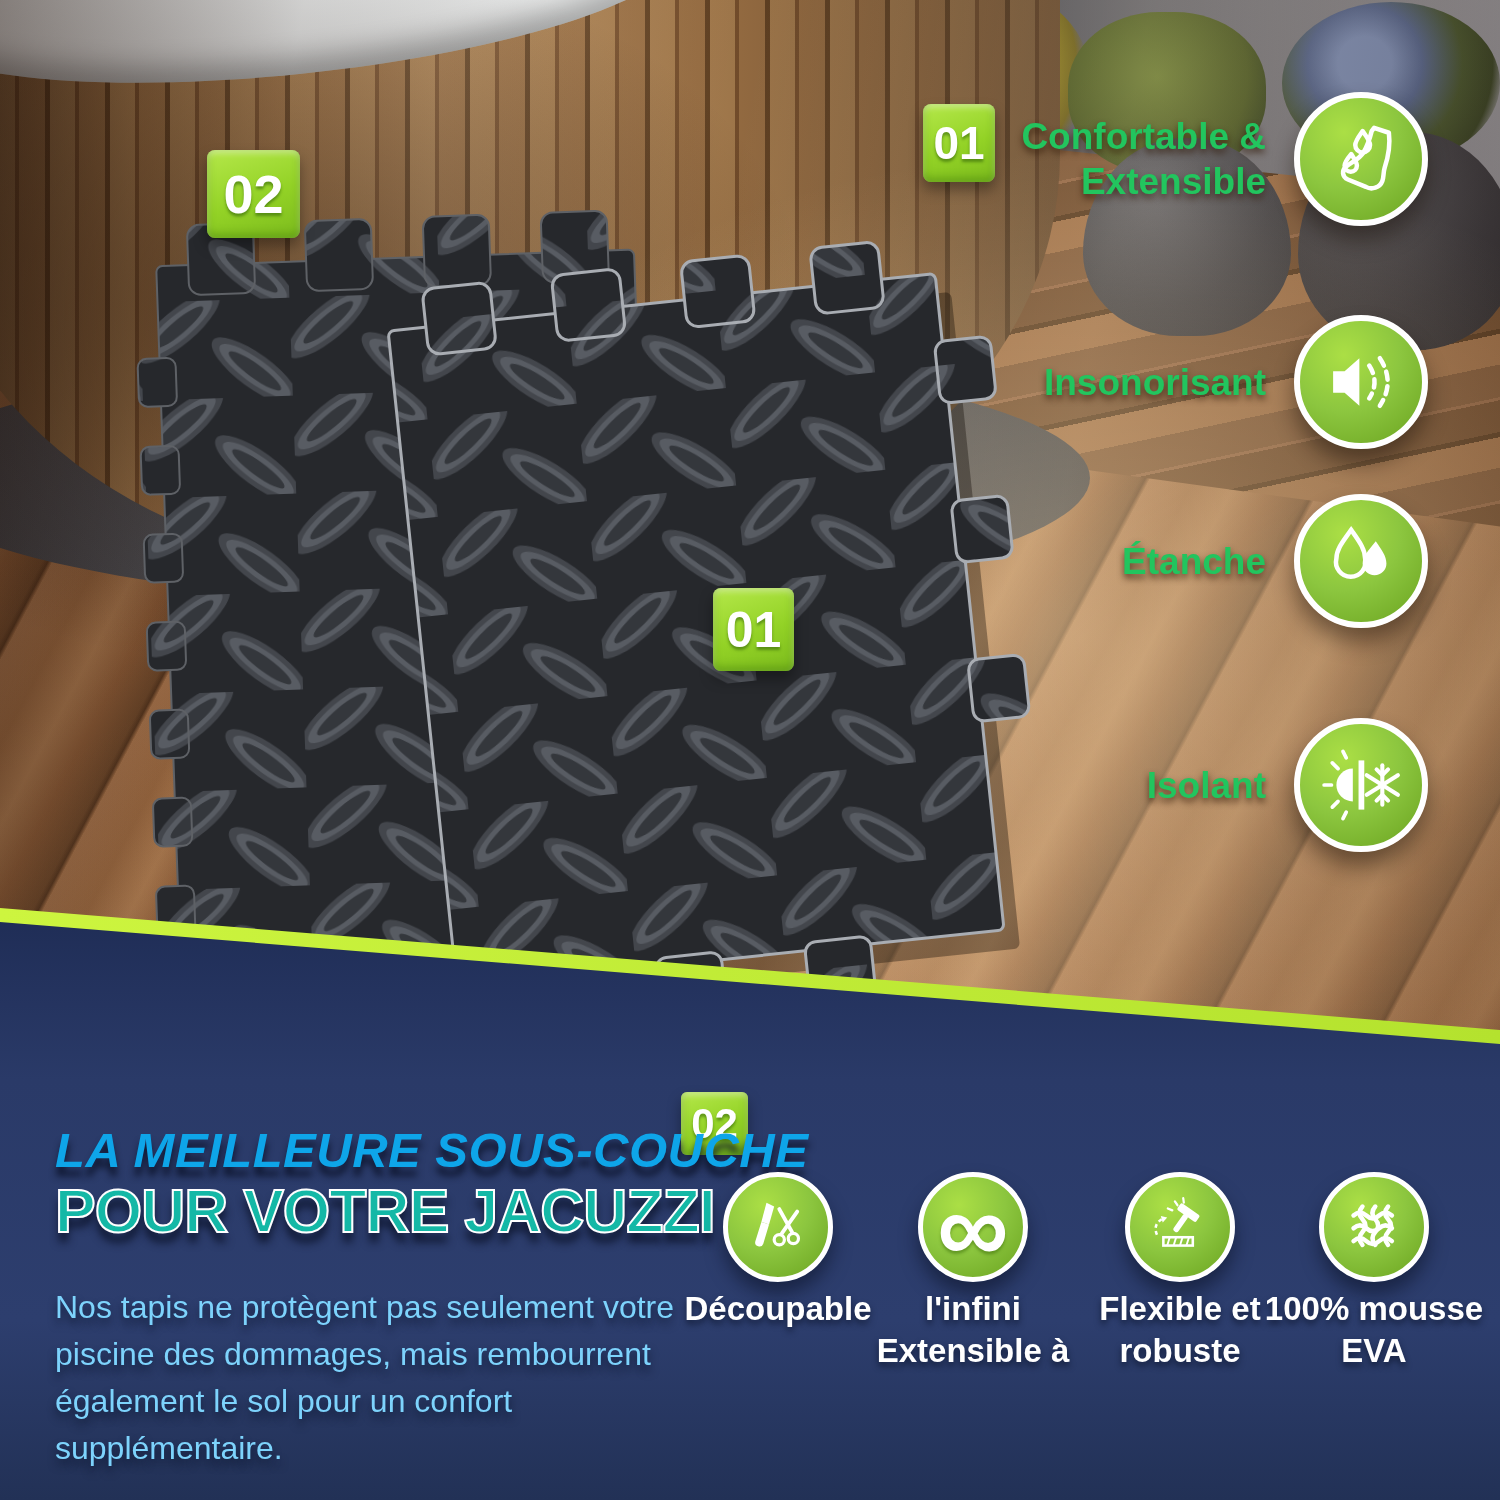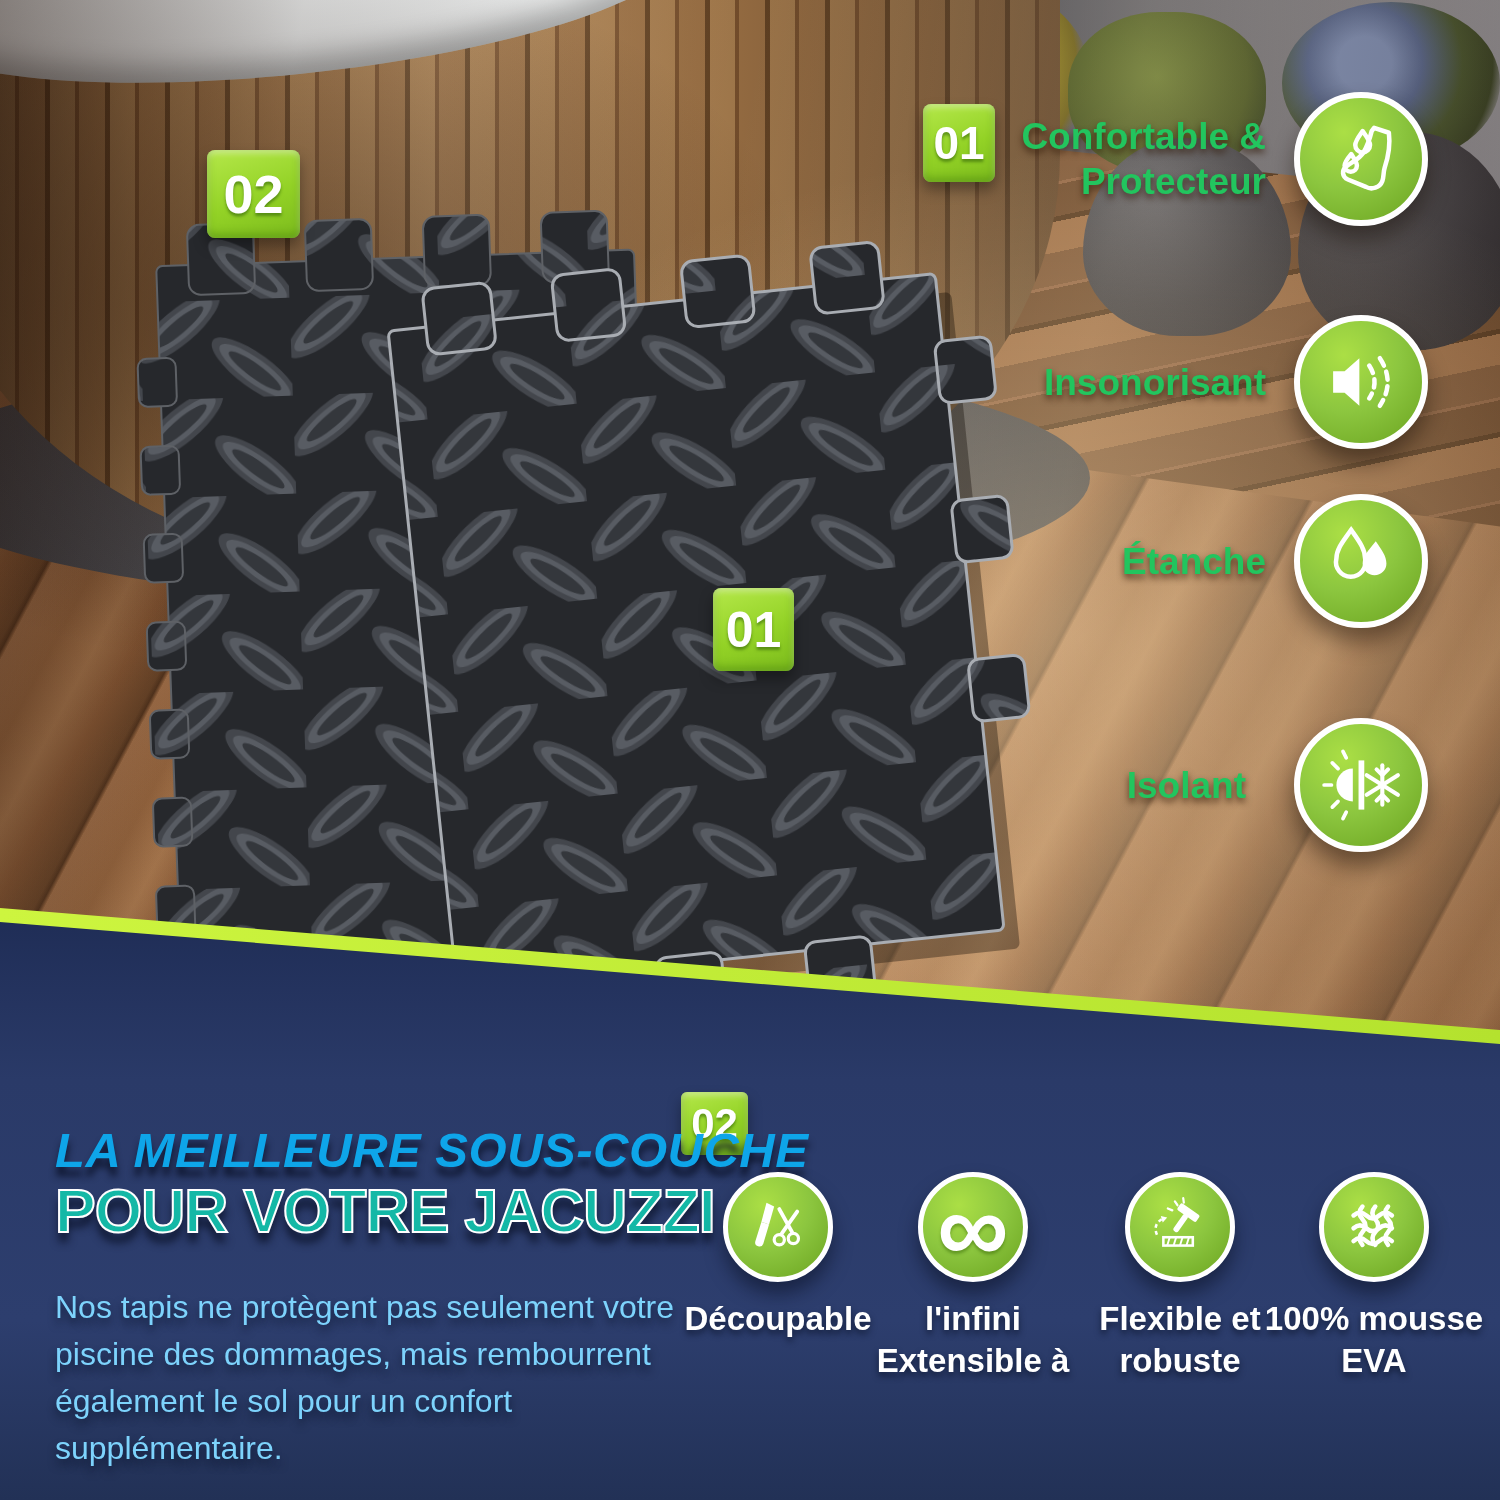--- a/index.html
+++ b/index.html
@@ -81,42 +81,42 @@
   .feat-label{min-width:330px;text-align:right;margin-right:28px;
     color:#22c55e;font-weight:bold;font-size:37px;line-height:45px;
     text-shadow:0 4px 7px rgba(50,25,8,.75);}
   .feat-label span{display:block;}
   .circle{
     width:122px;height:122px;border:6px solid #fff;border-radius:50%;
     background:radial-gradient(circle at 36% 28%, #abdf45 0%, #8cc63f 48%, #6aa31f 100%);
     box-shadow:0 14px 22px rgba(20,12,5,.45);
     display:flex;align-items:center;justify-content:center;flex:none;
   }
-  .feat1{top:92px;} .feat2{top:315px;} .feat3{top:494px;} .feat4{top:718px;gap:20px;}
+  .feat1{top:92px;} .feat2{top:315px;} .feat3{top:494px;} .feat4{top:718px;}
   
   .stripe{position:absolute;left:0;top:0;width:1500px;height:1500px;
     clip-path:polygon(0 908px,1500px 1030px,1500px 1047px,0 925px);
     background:linear-gradient(90deg,#cdf53f,#b4e22e);}
   .info{position:absolute;left:0;top:0;width:1500px;height:1500px;
     clip-path:polygon(0 922px,1500px 1044px,1500px 1500px,0 1500px);
     background:linear-gradient(180deg,#1f2d56 61%,#2a3a68 72%,#2d3e6e 88%,#223156 100%);}
   .t1{position:absolute;left:55px;top:1122px;color:#0ea5e9;font-size:49px;
     font-style:italic;font-weight:bold;letter-spacing:.5px;white-space:nowrap;
     text-shadow:0 9px 7px rgba(10,18,40,.85);}
   .t2{position:absolute;left:55px;top:1176px;color:#14b8a6;font-size:61px;
     font-weight:bold;letter-spacing:-1px;white-space:nowrap;-webkit-text-stroke:2px #fff;
     text-shadow:0 10px 8px rgba(10,18,40,.85);}
   .para{position:absolute;left:55px;top:1284px;width:640px;color:#7dd3fc;
     font-size:32px;line-height:47px;text-shadow:0 6px 8px rgba(10,18,40,.7);}
   .para span{display:block;}
   
   .bf{position:absolute;width:240px;text-align:center;top:1172px;}
   .bf .circle{width:100px;height:100px;border-width:5px;margin:0 auto;
     box-shadow:0 12px 18px rgba(8,14,32,.5);}
-  .bf-label{margin-top:16px;color:#fff;font-weight:bold;font-size:33px;line-height:42px;
+  .bf-label{margin-top:6px;color:#fff;font-weight:bold;font-size:33px;line-height:42px;
     text-shadow:0 4px 6px rgba(10,18,40,.7);}
   .bf-label span{display:block;}
   .bf1{left:658px;} .bf2{left:853px;} .bf3{left:1060px;} .bf4{left:1254px;}
   .inf{font-size:100px;line-height:86px;font-weight:bold;color:#fff;
     text-shadow:0 3px 3px rgba(60,110,10,.5);}
 </style>
 </head>
 <body>
 
 <div class="page">
@@ -189,21 +189,21 @@
       </g>
     </svg>
 
     <div class="badge badge-back02">02</div>
     <div class="badge badge-front01">01</div>
     <div class="badge badge-feat01">01</div>
 
     <div class="feat feat1">
       <div class="feat-label">
         <span>Confortable &amp;</span>
-        <span>Protecteur</span>
+        <span>Extensible</span>
       </div>
       <div class="circle">
         <svg width="82" height="82" viewBox="0 0 100 100">
           <g fill="none" stroke="#fff" stroke-width="5.5" stroke-linejoin="round">
             <path d="M52 16 C57 23 61 28 61 33 A9 9 0 1 1 43 33 C43 28 47 23 52 16 Z"></path>
             <path d="M38 44 C42 50 45 54 45 58 A7.5 7.5 0 1 1 30 58 C30 54 33 50 38 44 Z"></path>
             <path d="M66 12 L84 18 C86 34 83 48 79 60 C77 66 78 72 76 77 C73 85 63 88 56 84 L34 75 C27 72 26 64 32 59 C40 53 48 50 53 42 C58 34 61 24 63 16 Z"></path>
           </g>
         </svg>
       </div>

